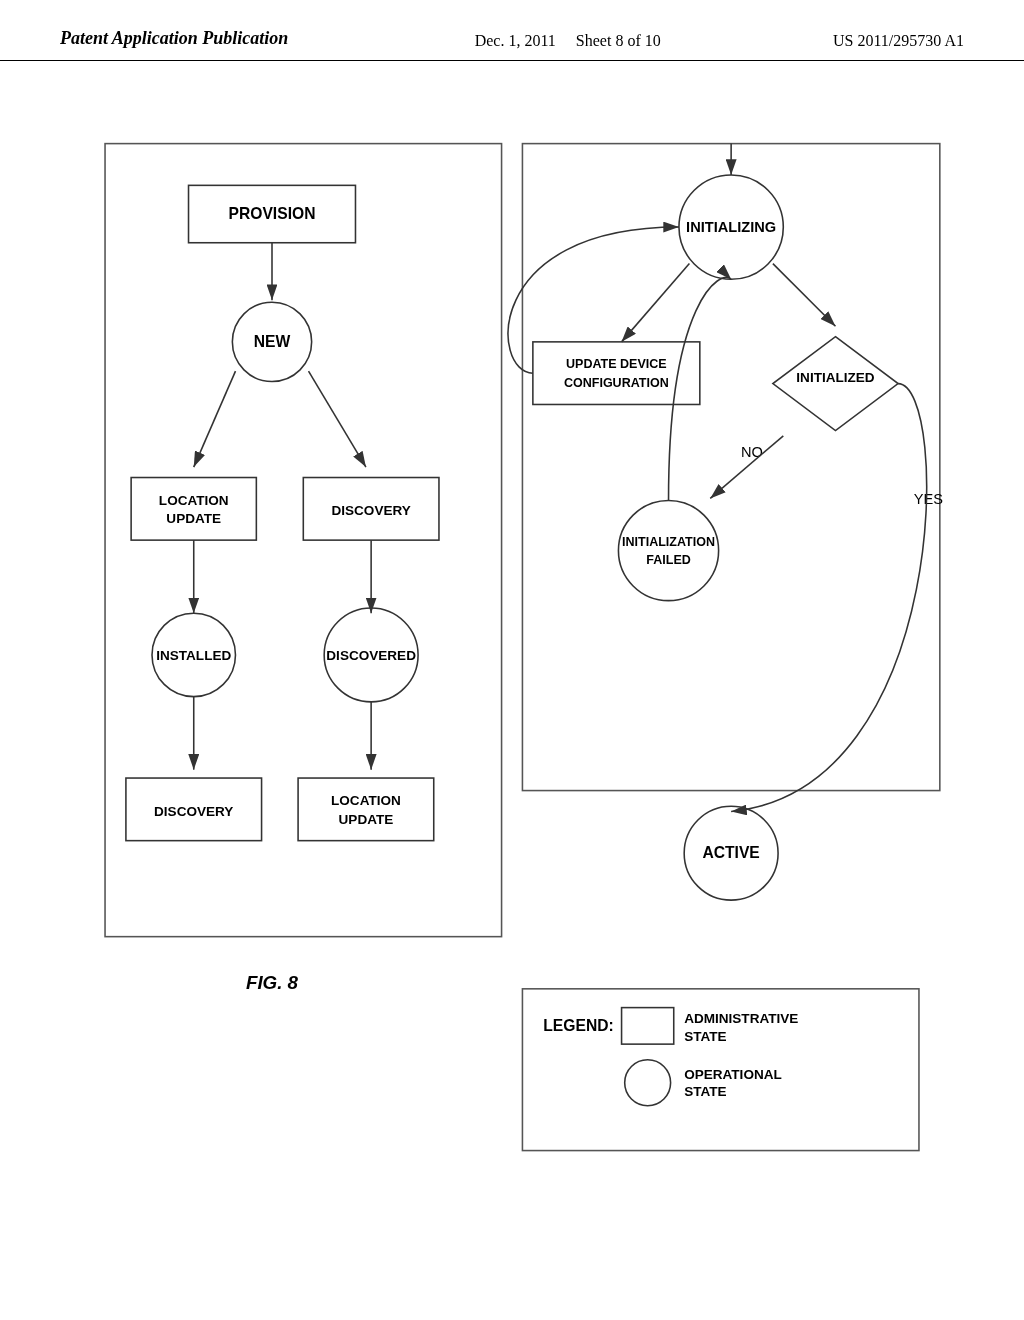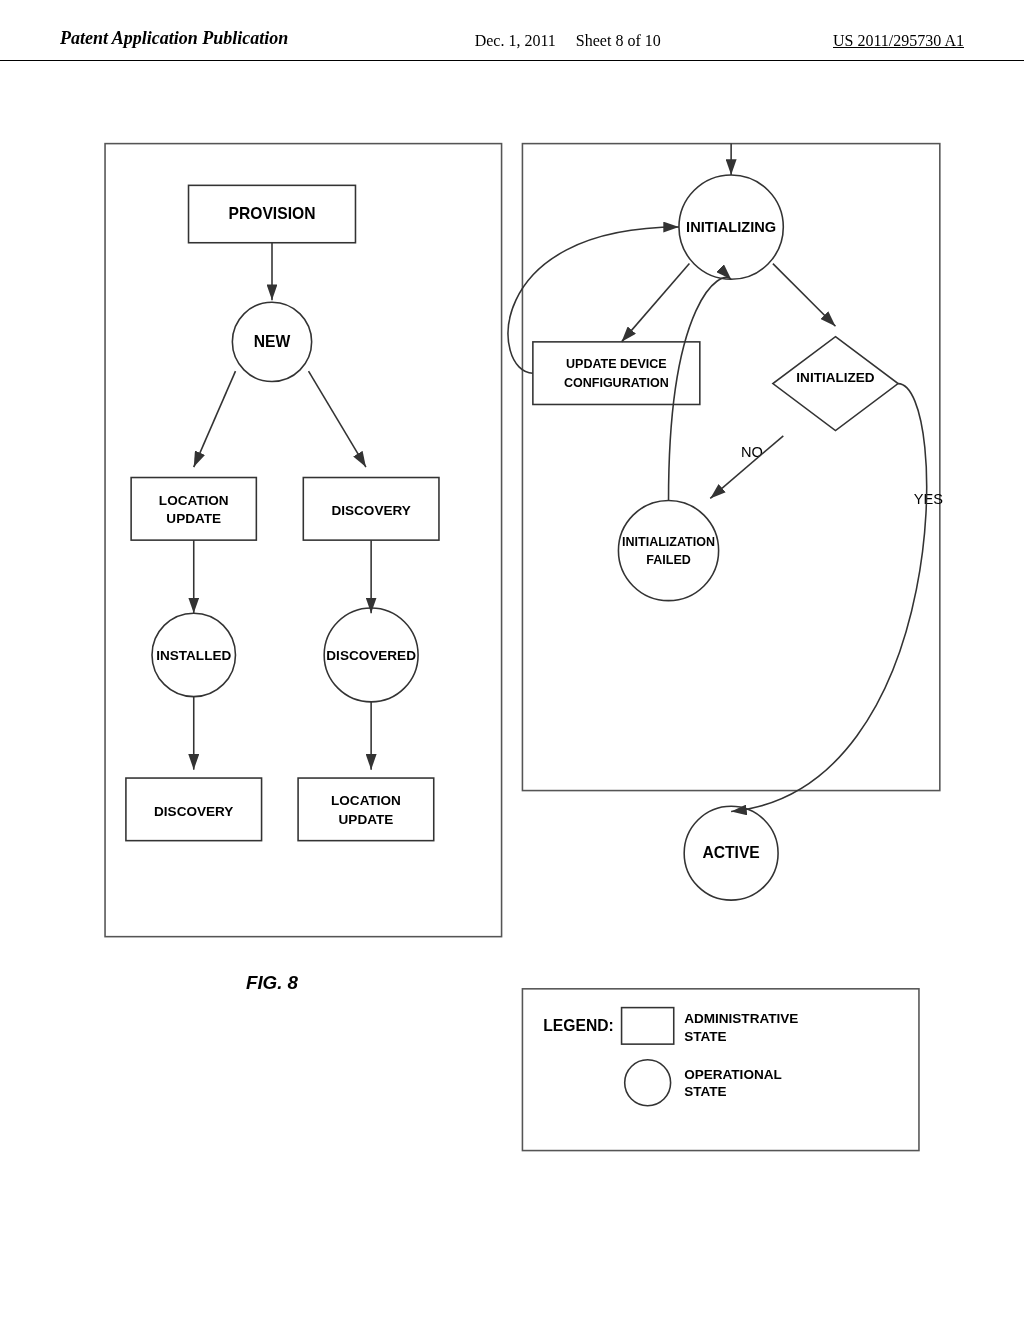--- a/index.html
+++ b/index.html
@@ -28,21 +28,20 @@
     }
     .header-center {
       font-size: 16px;
       text-align: center;
       margin-top: 4px;
       margin-left: 14px;
     }
     .header-right {
       font-size: 16px;
       margin-top: 4px;
-      text-decoration: underline;
     }
 
     
     .content {
       position: relative;
       width: 100%;
       height: calc(100% - 80px);
       padding: 20px 19px;
     }
 

